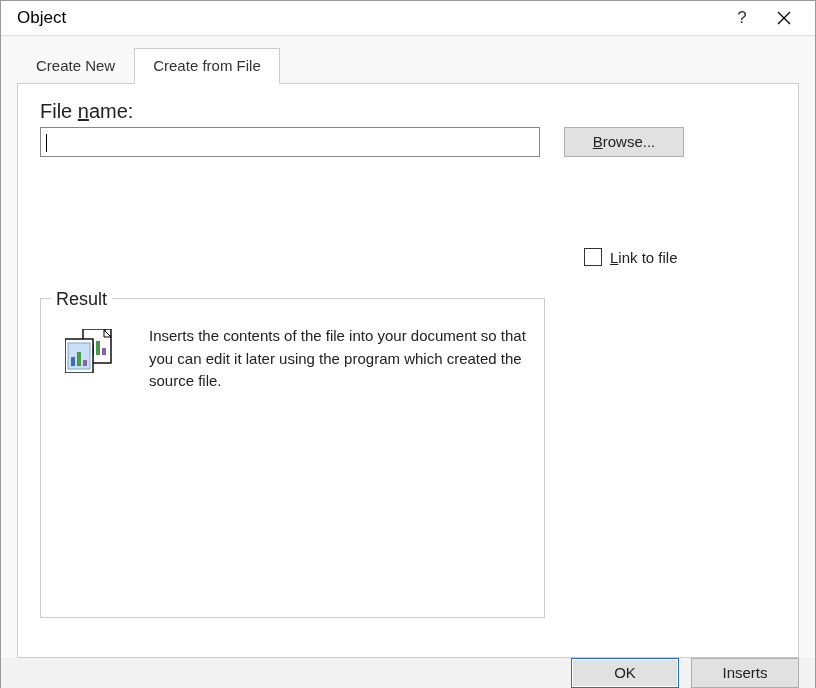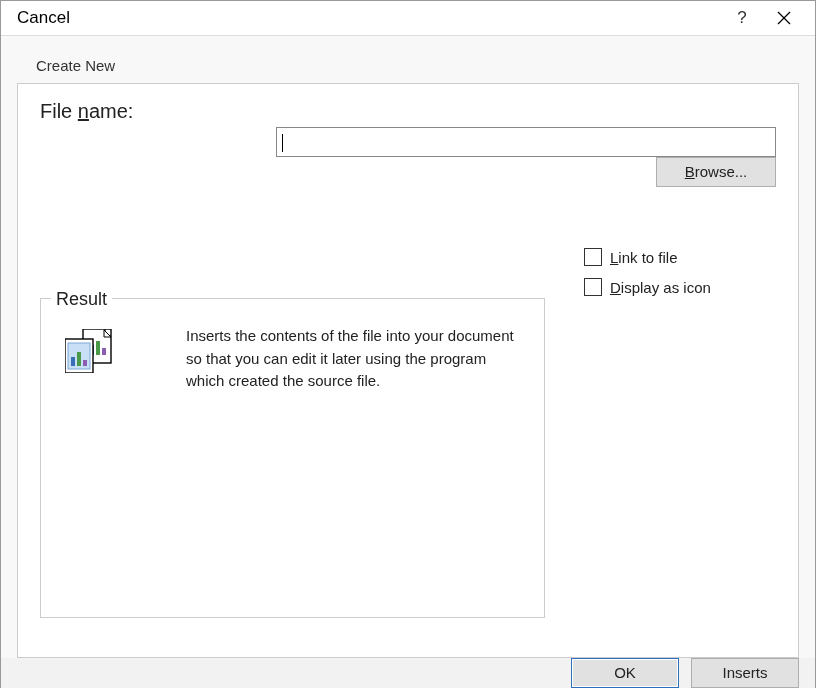--- a/index.html
+++ b/index.html
@@ -93,22 +93,21 @@
       padding: 16px 22px 20px 22px;
       position: relative;
     }
     .field-label {
       font-size: 20px;
       color: #222;
       margin-bottom: 4px;
     }
     .file-row {
       display: flex;
-      align-items: flex-end;
-      flex-direction: column;
+      align-items: center;
     }
     .file-input {
       width: 500px;
       height: 30px;
       border: 1px solid #888;
       background: #fff;
       padding: 2px 5px;
       font-size: 15px;
       line-height: 24px;
     }
@@ -176,21 +175,20 @@
     .result-icon {
       width: 52px;
       flex: none;
       margin-top: 4px;
       margin-right: 32px;
     }
     .result-text {
       font-size: 15px;
       color: #222;
       line-height: 1.5;
-      margin-left: 37px;
     }
     .footer {
       height: 54px;
       background: #f2f2f2;
       display: flex;
       justify-content: flex-end;
       align-items: center;
       padding-right: 16px;
       gap: 12px;
     }
@@ -213,33 +211,34 @@
       border: 1px solid #aeaeae;
       color: #222;
     }
   </style>
 </head>
 <body>
 
 <div class="dialog">
 
   <div class="titlebar">
-    <span class="title">Cancel</span>
+    <span class="title">Object</span>
     <div class="help-btn">?</div>
     <div class="close-btn">
       <svg viewBox="0 0 14 14">
         <line x1="1" y1="1" x2="13" y2="13" stroke="#000" stroke-width="1.2"></line>
         <line x1="13" y1="1" x2="1" y2="13" stroke="#000" stroke-width="1.2"></line>
       </svg>
     </div>
   </div>
 
   <div class="body-area">
     <div class="tabs">
       <div class="tab inactive">Create New</div>
+      <div class="tab active">Create from File</div>
     </div>
 
     <div class="tab-panel">
 
       <div class="field-label">
         File <span class="u">n</span>ame:
       </div>
 
       <div class="file-row">
         <div class="file-input">
@@ -247,24 +246,20 @@
         </div>
         <div class="browse-btn">
           <span class="u">B</span>rowse...
         </div>
       </div>
 
       <div class="checkboxes">
         <div class="chk-row">
           <span class="chk-box"></span>
           <span><span class="u">L</span>ink to file</span>
-        </div>
-        <div class="chk-row">
-          <span class="chk-box"></span>
-          <span><span class="u">D</span>isplay as icon</span>
         </div>
       </div>
 
       <div class="result-group">
         <div class="result-legend">Result</div>
         <div class="result-content">
           <div class="result-icon">
             <svg viewBox="0 0 52 44" width="52" height="44">
               <rect x="18" y="0" width="28" height="34" fill="#fff" stroke="#000" stroke-width="1.4"></rect>
               <polyline points="40,0 40,7 46,7" fill="none" stroke="#000" stroke-width="1.2"></polyline>

